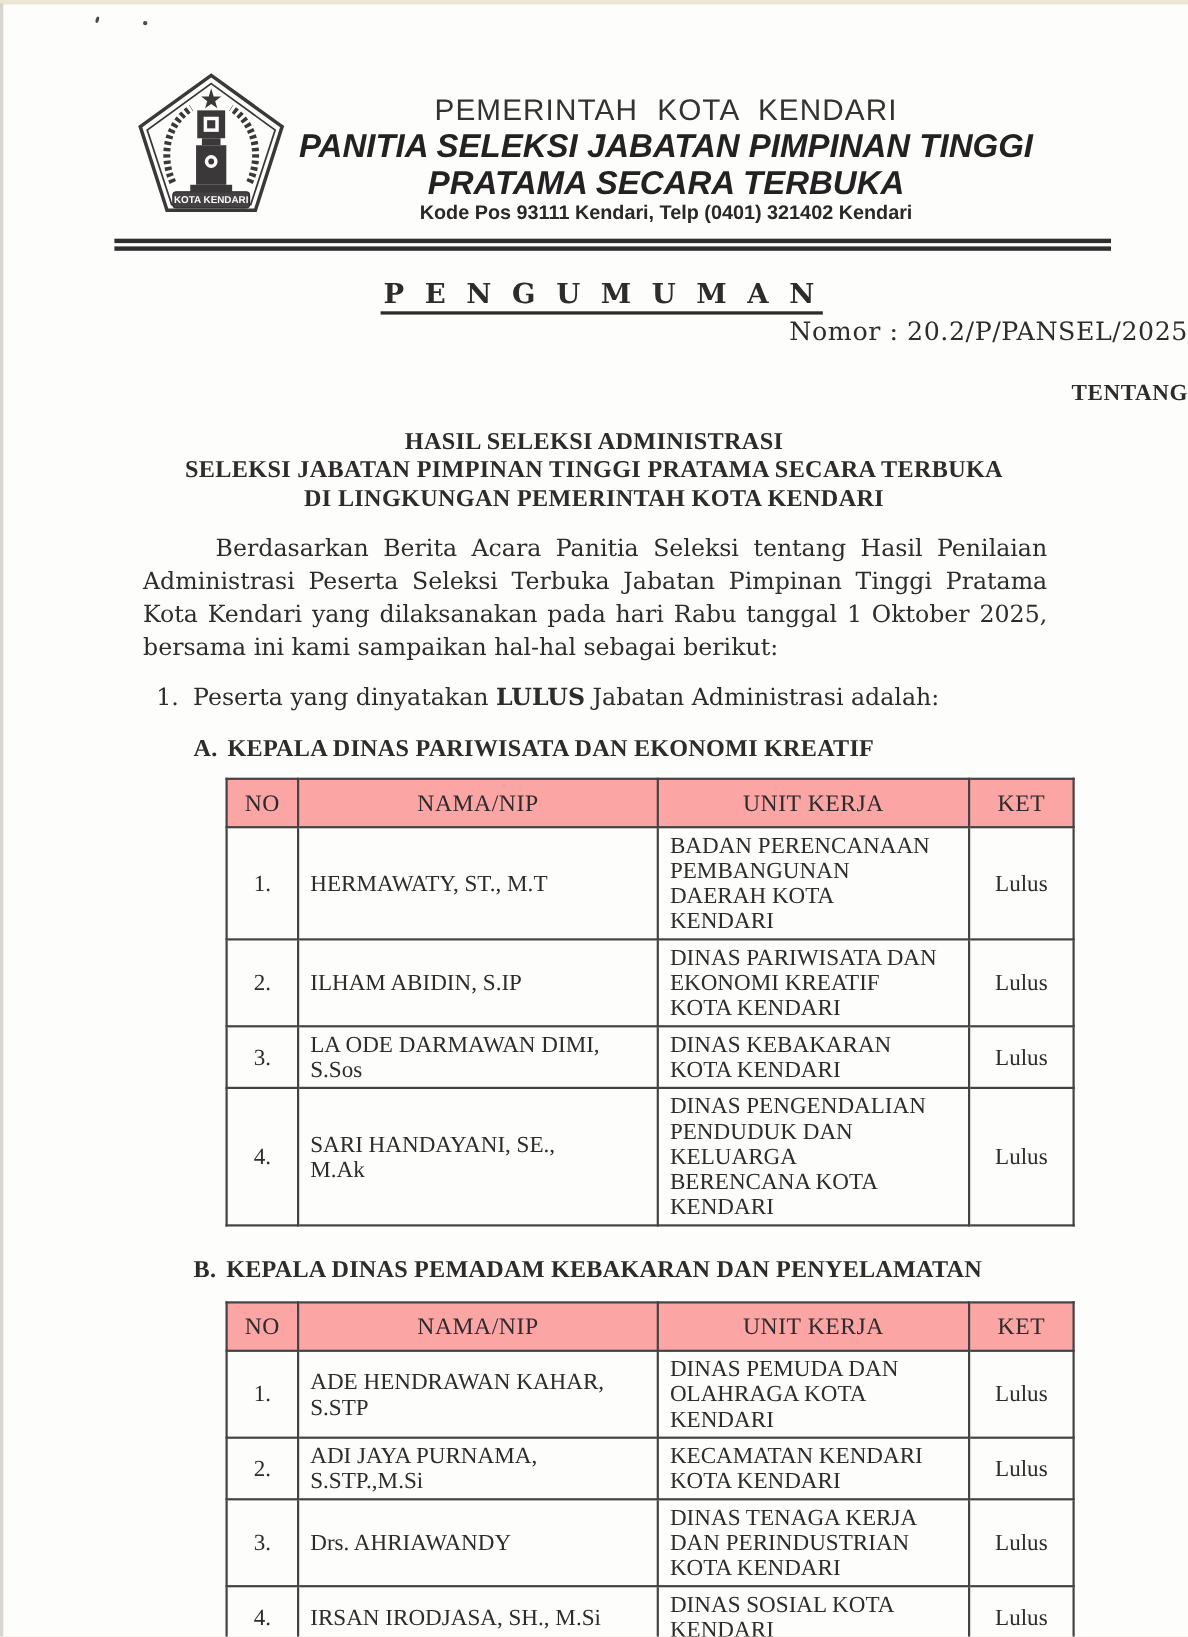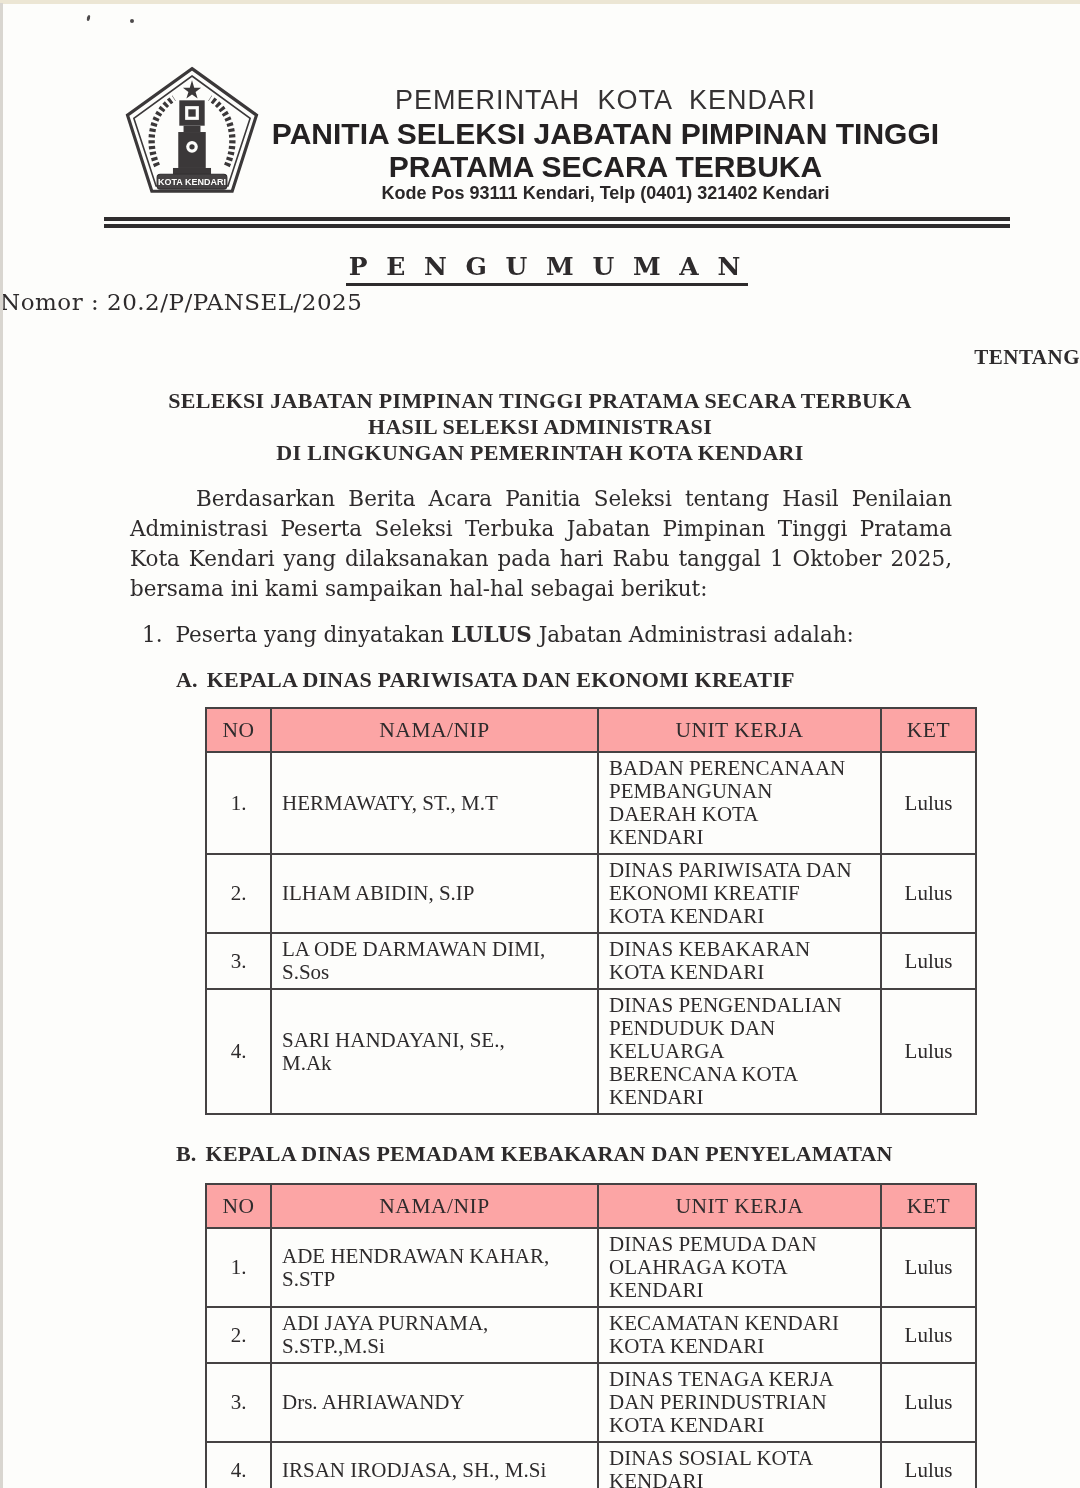--- a/index.html
+++ b/index.html
@@ -12,31 +12,31 @@
   .edge-left { position:absolute; top:3px; left:0; bottom:0; width:3px; background:#d9d6d0; }
   .speck { position:absolute; background:#4d4a4b; border-radius:50%; }
   .s1 { left:87px;  top:15px; width:3px; height:6px; transform:rotate(15deg); }
   .s2 { left:130px; top:19px; width:4px; height:4px; }
 
   
   .letterhead { display:flex; padding:60px 135px 0 118px; align-items:flex-start; }
   .logo { width:148px; flex:0 0 148px; }
   .lh-text { flex:1; text-align:center; font-family:"Liberation Sans", sans-serif; }
   .lh1 { font-size:27px; line-height:33px; letter-spacing:1px; word-spacing:9px; color:#353233;margin-top:24px; }
-  .lh2 { font-size:30px; line-height:33px; font-weight:700; color:#242122; }
+  .lh2 { font-size:30px; line-height:33px; font-weight:700; color:#242122;font-style:italic; }
   .addr { font-size:18px; line-height:21px; font-weight:700; color:#2a2728; }
 
   .rule { margin:10px 70px 0 104px; height:3px;
           border-top:4px solid #2f2d2e; border-bottom:4px solid #2f2d2e; }
 
   
   .title-wrap { margin-top:24px; text-align:center; }
   .doc-title { display:inline-block; font-weight:700; font-size:25px; letter-spacing:5px;
                border-bottom:3px solid #2e2b2c; padding:0 3px 2px;margin-left:14px; }
-  .nomor { margin-top:3px; text-align:left; font-size:23px; letter-spacing:0.5px; }
+  .nomor { margin-top:3px; text-align:right; font-size:23px; letter-spacing:0.5px; }
   .tentang { margin-top:30px; text-align:right; font-family:"Liberation Serif", serif;
              font-weight:700; font-size:21px; letter-spacing:0.5px; }
   .subject { margin-top:18px; text-align:center; font-family:"Liberation Serif", serif;
              font-weight:700; font-size:22px; line-height:26px; letter-spacing:0.3px; }
 
   .para { margin:18px 128px 0 130px; font-size:21.5px; line-height:30px;
           text-align:justify; text-indent:66px; }
 
   .item1 { margin:18px 120px 0 142px; font-size:21.5px; display:flex; }
   .item1 .num { margin-right:13px; }
@@ -101,22 +101,22 @@
 
   <div class="rule"></div>
 
   <div class="title-wrap">
     <span class="doc-title">P E N G U M U M A N</span>
   </div>
   <div class="nomor">Nomor : 20.2/P/PANSEL/2025</div>
   <div class="tentang">TENTANG</div>
 
   <div class="subject">
+    <div>HASIL SELEKSI ADMINISTRASI</div>
     <div>SELEKSI JABATAN PIMPINAN TINGGI PRATAMA SECARA TERBUKA</div>
-    <div>HASIL SELEKSI ADMINISTRASI</div>
     <div>DI LINGKUNGAN PEMERINTAH KOTA KENDARI</div>
   </div>
 
   <p class="para">Berdasarkan Berita Acara Panitia Seleksi tentang Hasil Penilaian Administrasi Peserta Seleksi Terbuka Jabatan Pimpinan Tinggi Pratama Kota Kendari yang dilaksanakan pada hari Rabu tanggal 1 Oktober 2025, bersama ini kami sampaikan hal-hal sebagai berikut:</p>
 
   <div class="item1">
     <span class="num">1.</span>
     <span class="txt"><span>Peserta yang dinyatakan </span><b>LULUS</b><span> Jabatan Administrasi adalah:</span></span>
   </div>
 

